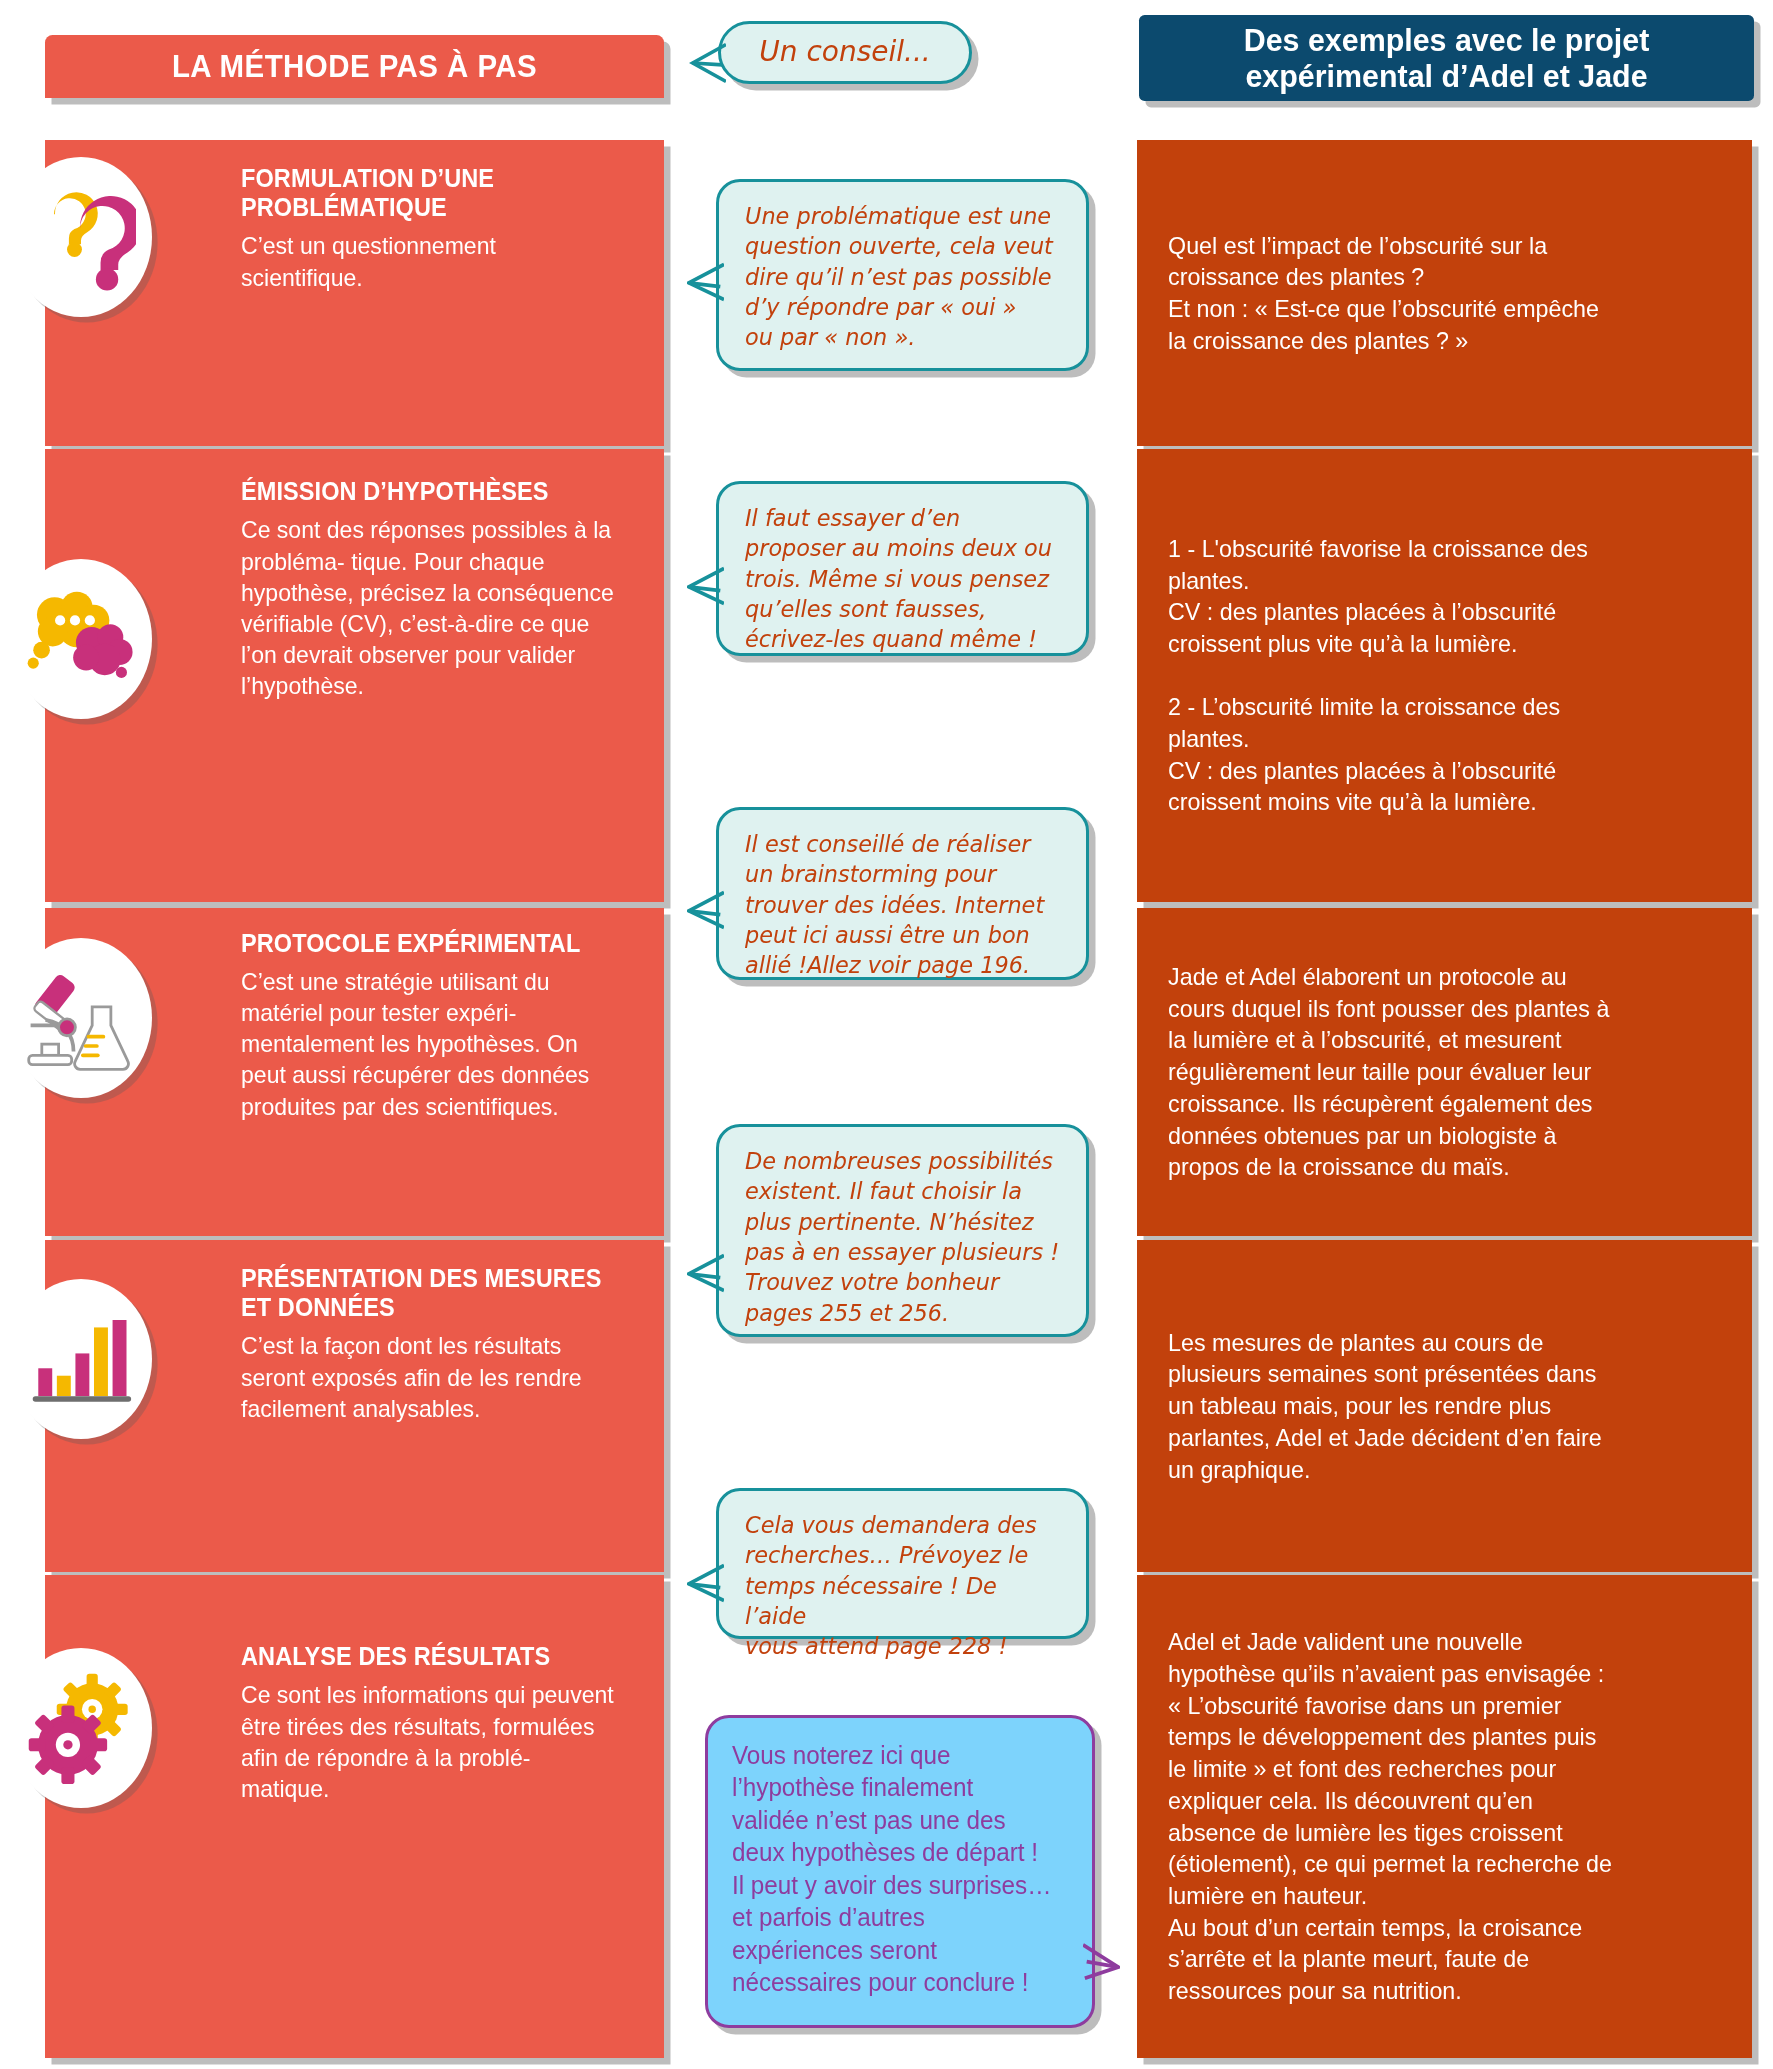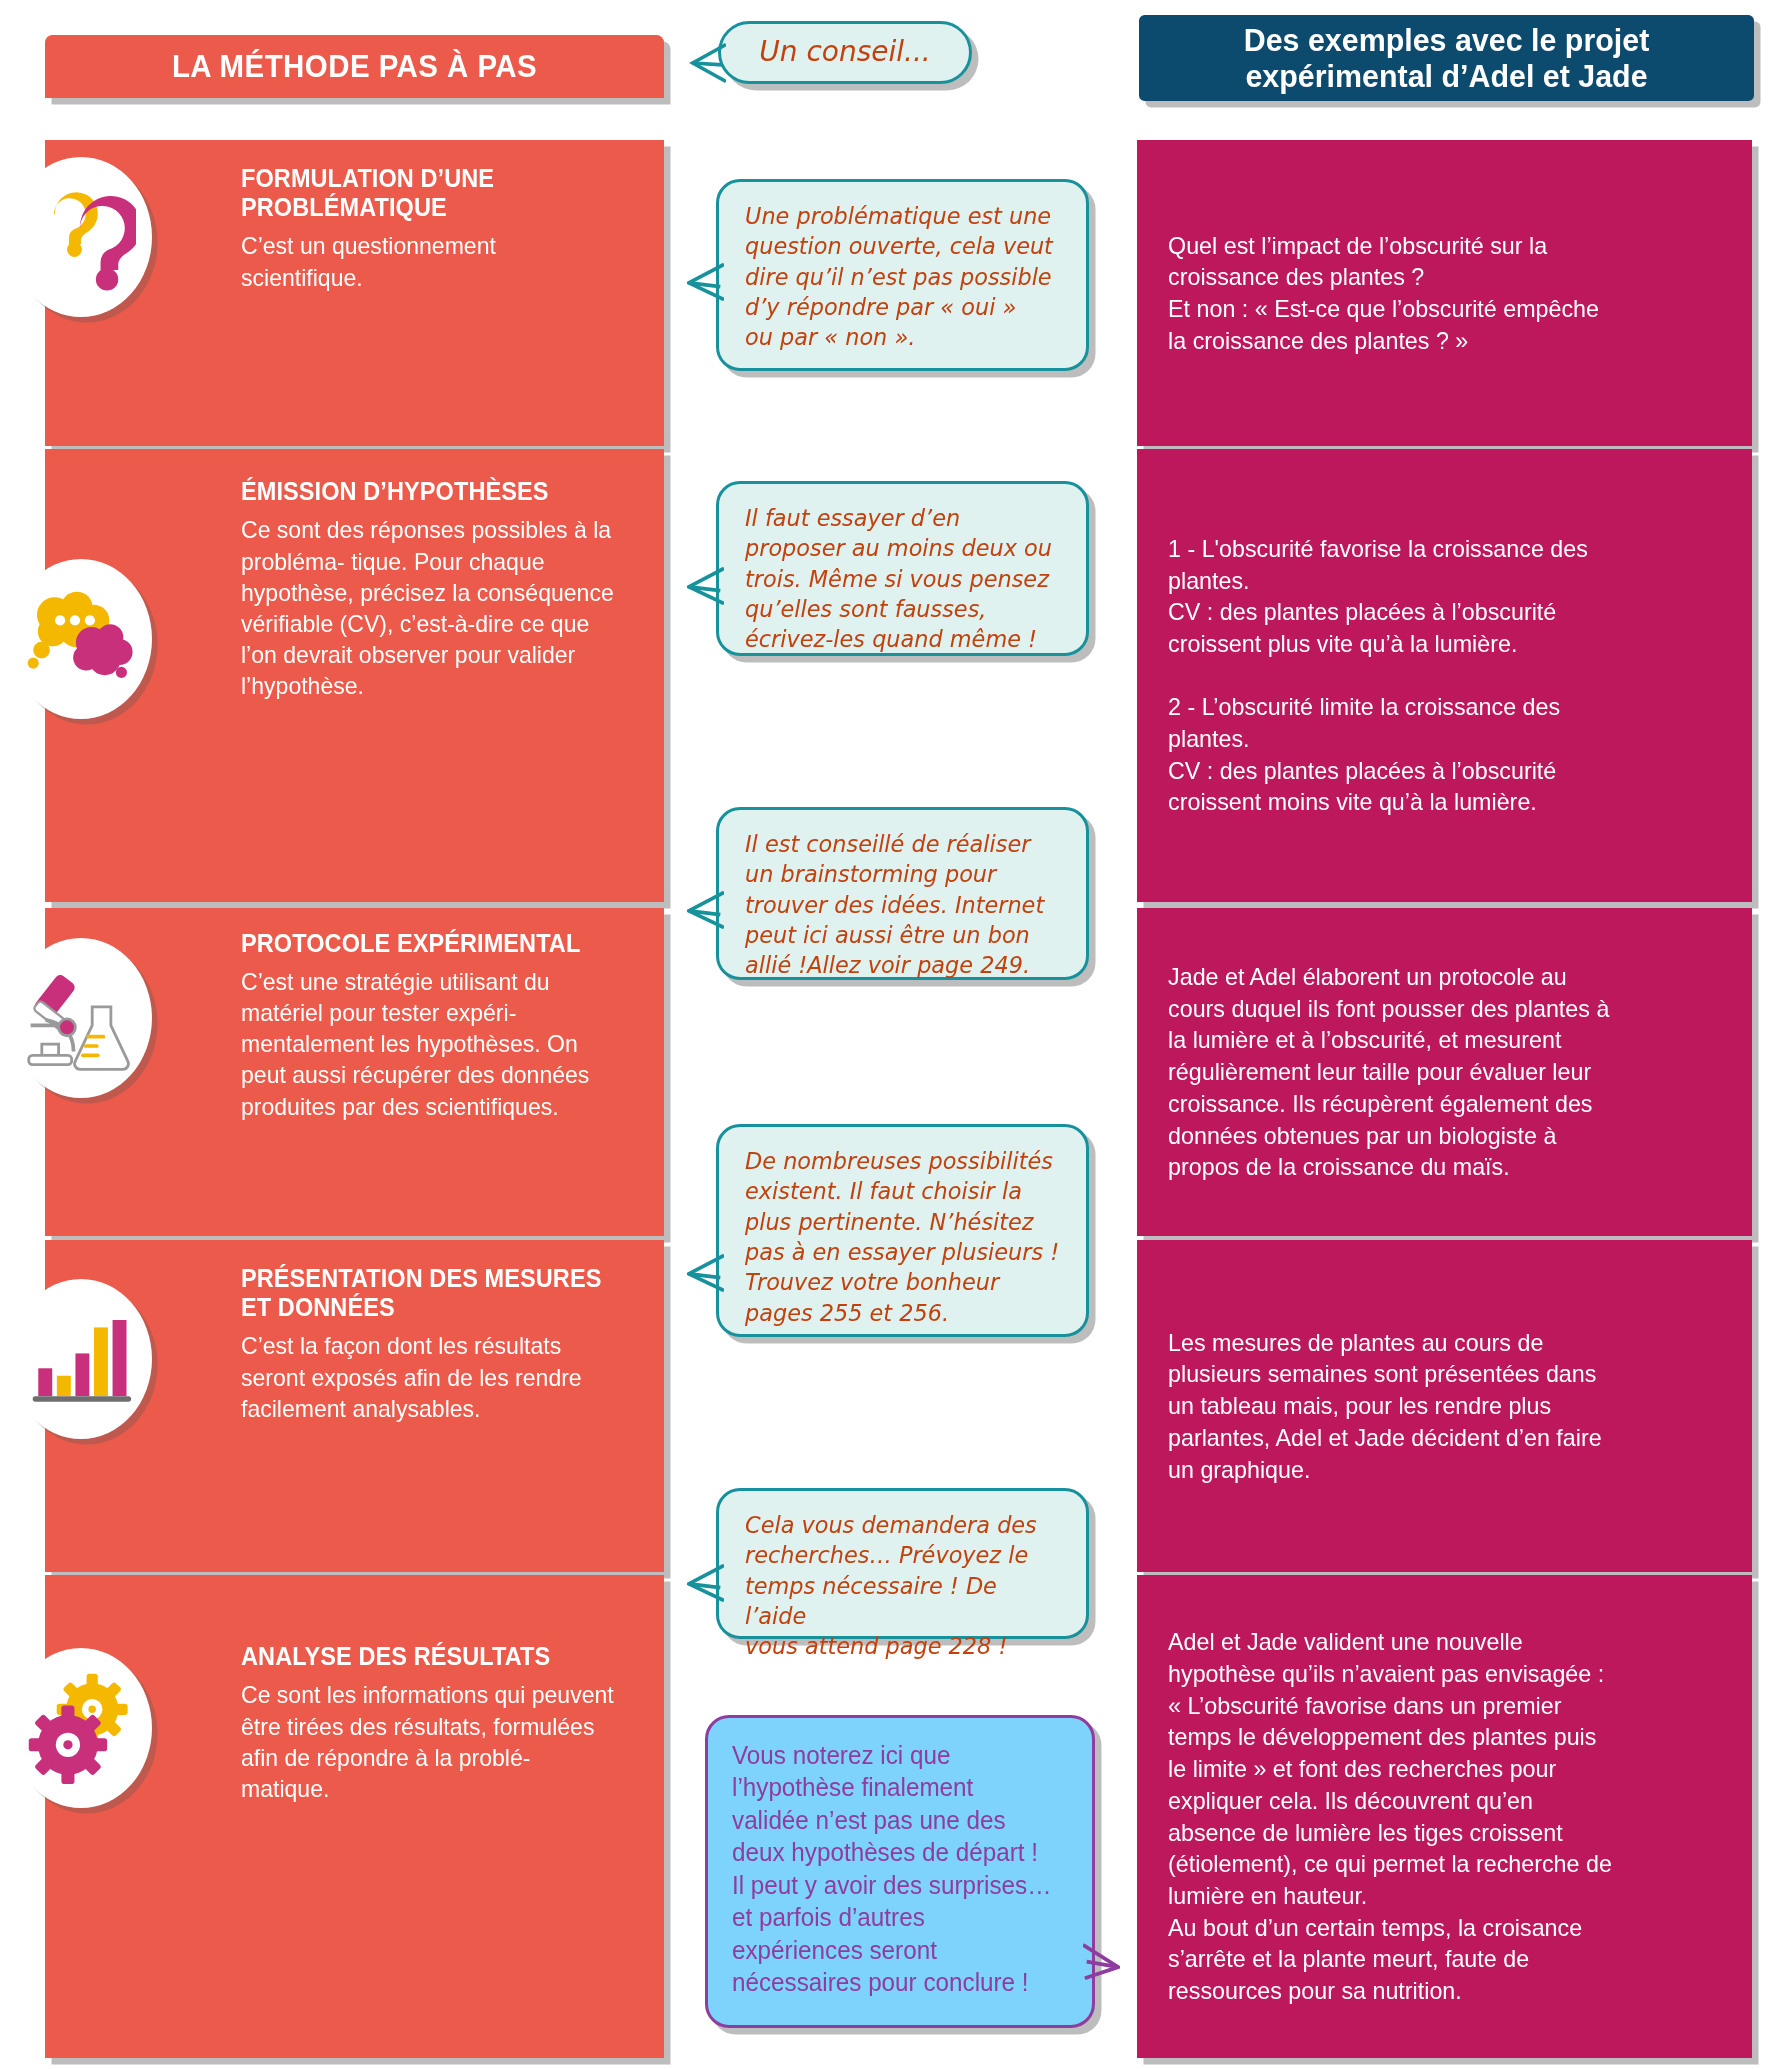--- a/index.html
+++ b/index.html
@@ -119,21 +119,21 @@
     box-shadow: 6.5px 6.5px 0 rgba(90,90,90,.40);
   }
   .green-header-text {
     color: #fff; font-size: 32px; font-weight: bold;
     line-height: 1.14; text-align: center;
     transform: scaleX(.95);
   }
   .green-block {
     position: absolute;
     left: 1137px; width: 615px;
-    background: #be185d;
+    background: #c2410c;
     box-shadow: 6.5px 6.5px 0 rgba(90,90,90,.40);
     display: flex; align-items: center;
   }
   .green-body {
     color: #fff; font-size: 24px; line-height: 1.32;
     padding: 0 32px; white-space: pre-line;
     transform: scaleX(.97); transform-origin: left center;
   }
 </style>
 </head>
@@ -334,21 +334,21 @@
 
   <div class="bubble" style="left:716px; top:807px; width:373px; height:173px;">
     <svg class="bubble-tail" style="top:73px;" viewBox="0 0 40 56">
       <path d="M40 10 L2 30 L40 48" fill="none" stroke="#17919B" stroke-width="4"></path>
       <path d="M2 30 L36 34" fill="none" stroke="#17919B" stroke-width="4"></path>
     </svg>
     <div class="bubble-text">Il est conseillé de réaliser
 un brainstorming pour
 trouver des idées. Internet
 peut ici aussi être un bon
-allié !Allez voir page 249.</div>
+allié !Allez voir page 196.</div>
   </div>
 
   <div class="bubble" style="left:716px; top:1124px; width:373px; height:213px;">
     <svg class="bubble-tail" style="top:119px;" viewBox="0 0 40 56">
       <path d="M40 10 L2 30 L40 48" fill="none" stroke="#17919B" stroke-width="4"></path>
       <path d="M2 30 L36 34" fill="none" stroke="#17919B" stroke-width="4"></path>
     </svg>
     <div class="bubble-text">De nombreuses possibilités
 existent. Il faut choisir la
 plus pertinente. N’hésitez

